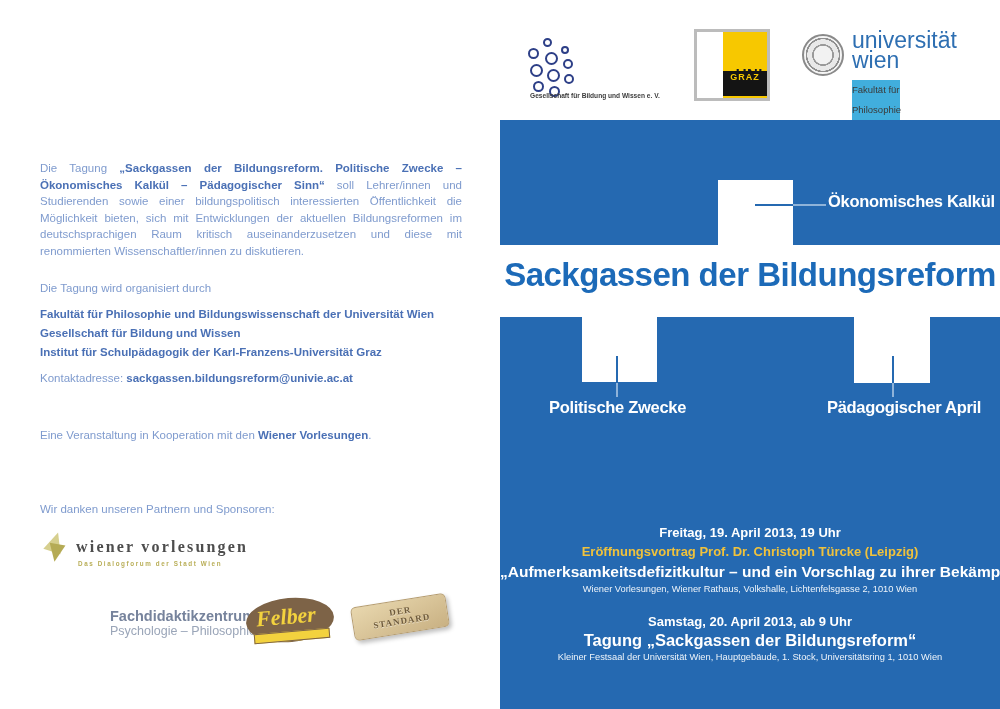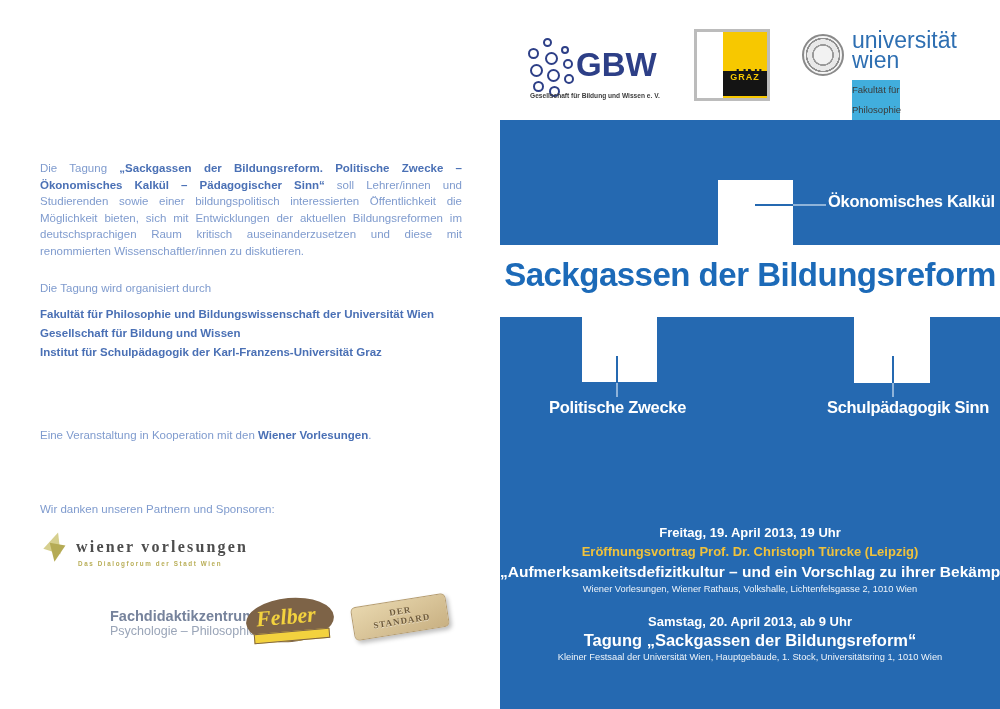--- a/index.html
+++ b/index.html
@@ -95,21 +95,20 @@
       <span style="left:2px;top:30px;width:13px;height:13px"></span>
       <span style="left:5px;top:47px;width:11px;height:11px"></span>
       <span style="left:15px;top:4px;width:9px;height:9px"></span>
       <span style="left:17px;top:18px;width:13px;height:13px"></span>
       <span style="left:19px;top:35px;width:13px;height:13px"></span>
       <span style="left:21px;top:52px;width:11px;height:11px"></span>
       <span style="left:33px;top:12px;width:8px;height:8px"></span>
       <span style="left:35px;top:25px;width:10px;height:10px"></span>
       <span style="left:36px;top:40px;width:10px;height:10px"></span>
     </div>
-    <div class="gbw-word">GBW</div>
     <div class="gbw-cap">Gesellschaft für Bildung und Wissen e. V.</div>
   </div>
 
   <div class="unigraz">
     <div class="white"></div>
     <div class="uni">UNI</div>
     <div class="strip">GRAZ</div>
   </div>
 
   <div class="univie">
@@ -129,20 +128,23 @@
   </div>
 
   <div class="lp-block" style="top:280px">Die Tagung wird organisiert durch</div>
 
   <div class="lp-block" style="top:305px; line-height:19px">
     <div class="b">Fakultät für Philosophie und Bildungswissenschaft der Universität Wien</div>
     <div class="b">Gesellschaft für Bildung und Wissen</div>
     <div class="b">Institut für Schulpädagogik der Karl-Franzens-Universität Graz</div>
   </div>
 
+  <div class="lp-block" style="top:370px">
+    <span>Kontaktadresse: </span><span class="b">sackgassen.bildungsreform@univie.ac.at</span>
+  </div>
 
   <div class="lp-block" style="top:427px">
     <span>Eine Veranstaltung in Kooperation mit den </span><span class="b">Wiener Vorlesungen</span><span>.</span>
   </div>
 
   <div class="lp-block" style="top:501px">Wir danken unseren Partnern und Sponsoren:</div>
 
   <div class="wv">
     <div class="leaf1"></div>
     <div class="leaf2"></div>
@@ -178,21 +180,21 @@
 
     <div class="leader hl-blue"></div>
     <div class="leader hl-light"></div>
     <div class="leader vl1-blue"></div>
     <div class="leader vl1-light"></div>
     <div class="leader vl2-blue"></div>
     <div class="leader vl2-light"></div>
 
     <div class="cov-label lab-top">Ökonomisches Kalkül</div>
     <div class="cov-label lab-bl">Politische Zwecke</div>
-    <div class="cov-label lab-br">Schulpädagogik Sinn</div>
+    <div class="cov-label lab-br">Pädagogischer April</div>
 
     <div class="ev ev-date" style="top:405px">Freitag, 19. April 2013, 19 Uhr</div>
     <div class="ev ev-gold" style="top:424px">Eröffnungsvortrag Prof. Dr. Christoph Türcke (Leipzig)</div>
     <div class="ev ev-title1" style="top:443px">„Aufmerksamkeitsdefizitkultur – und ein Vorschlag zu ihrer Bekämpfung“</div>
     <div class="ev ev-venue" style="top:464px">Wiener Vorlesungen, Wiener Rathaus, Volkshalle, Lichtenfelsgasse 2, 1010 Wien</div>
 
     <div class="ev ev-date" style="top:494px">Samstag, 20. April 2013, ab 9 Uhr</div>
     <div class="ev ev-title2" style="top:511px">Tagung „Sackgassen der Bildungsreform“</div>
     <div class="ev ev-venue" style="top:532px">Kleiner Festsaal der Universität Wien, Hauptgebäude, 1. Stock, Universitätsring 1, 1010 Wien</div>
   </div>

